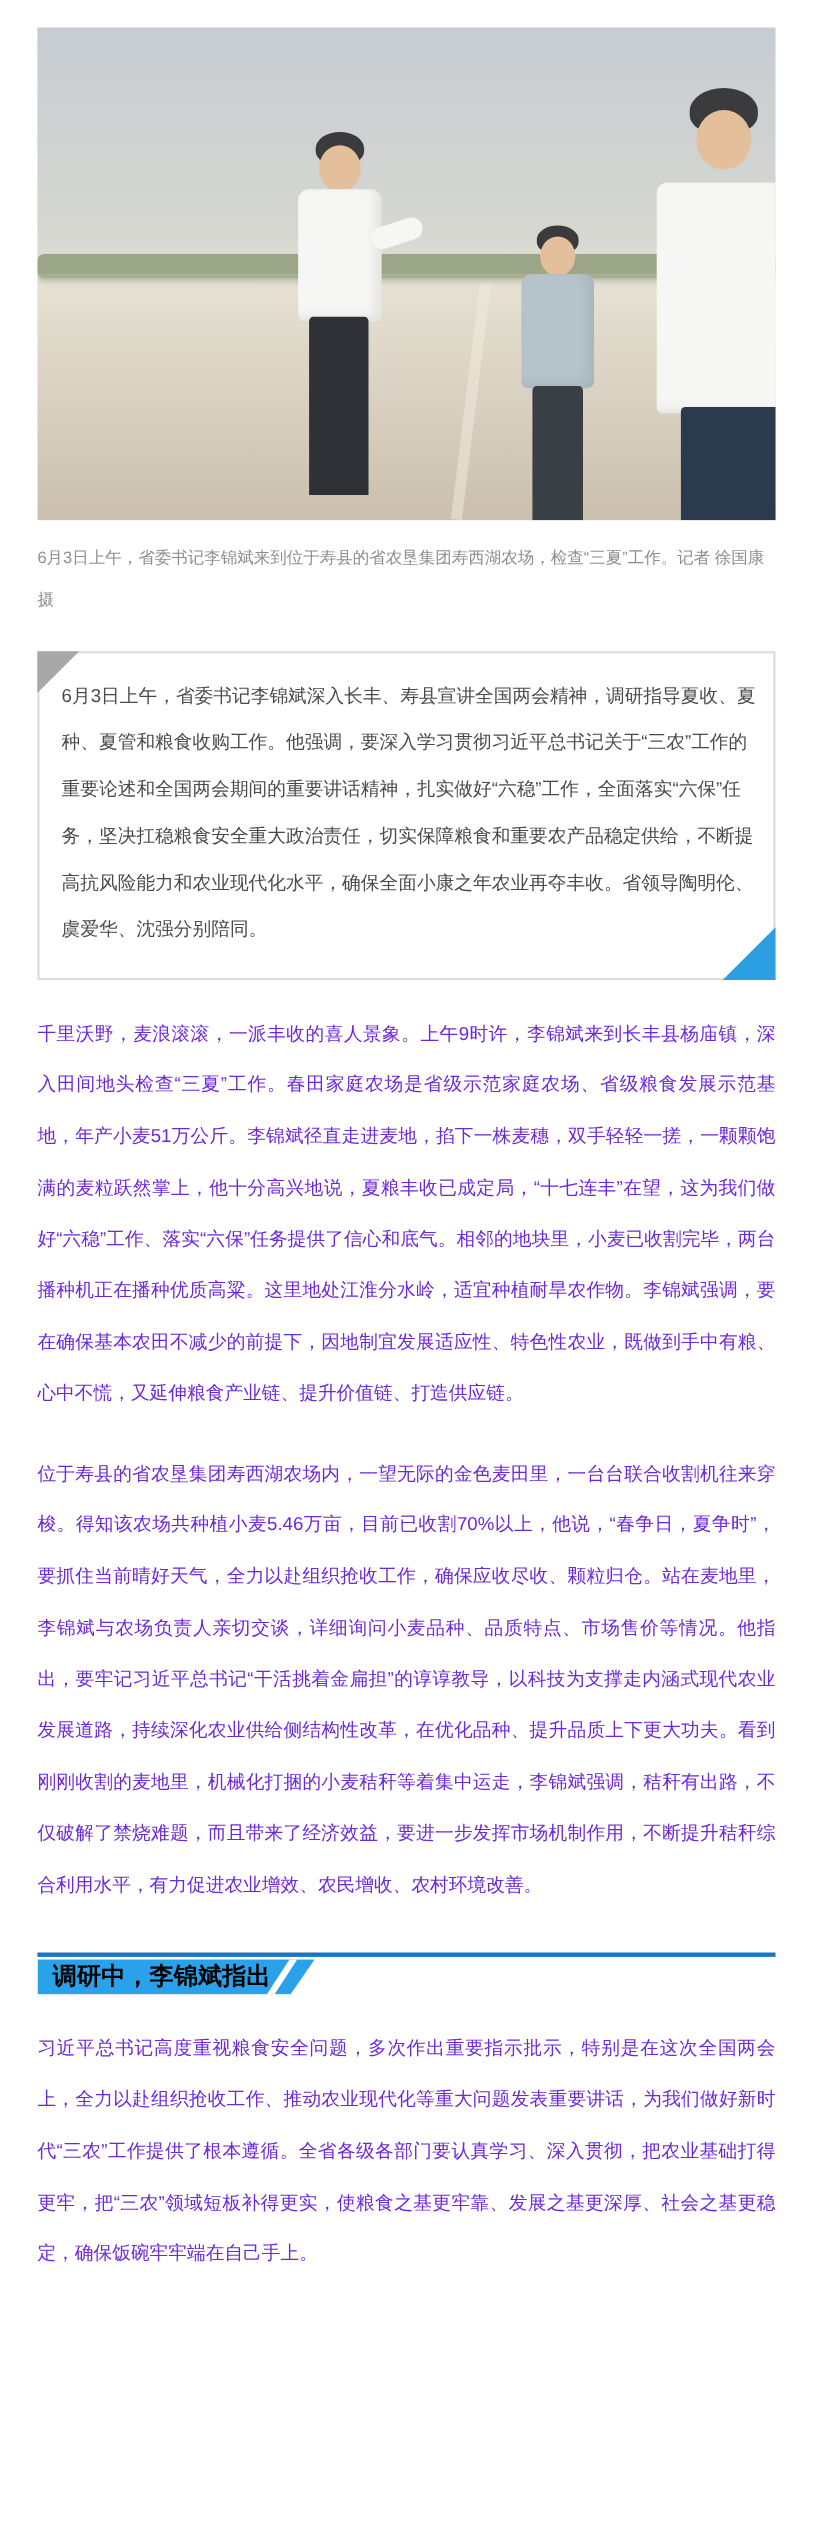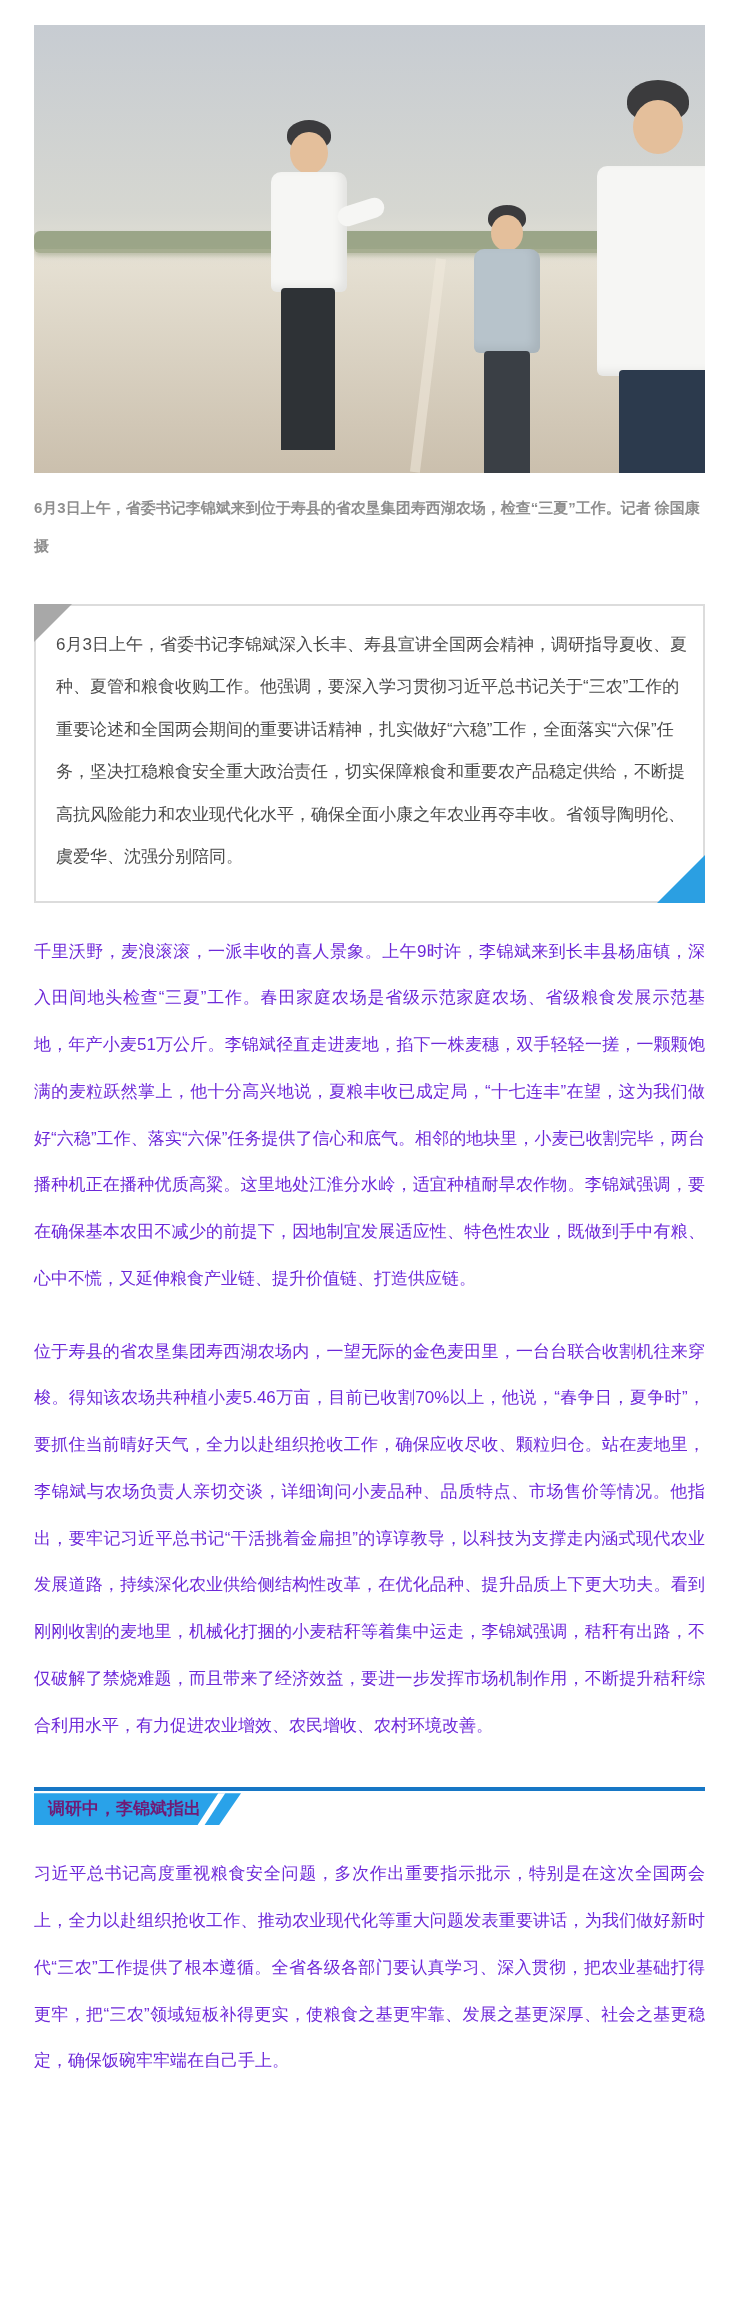--- a/index.html
+++ b/index.html
@@ -52,26 +52,26 @@
   .p-mid   .shirt { left:10px; top:44px; width:66px; height:104px; background:#b7c3cb; }
   .p-mid   .pants { left:20px; top:146px; width:46px; height:122px; background:#3a3f45; }
   .p-right { left:545px; top:55px; width:160px; height:393px; }
   .p-right .hair  { left:48px; top:0;    width:62px; height:42px; }
   .p-right .face  { left:54px; top:20px; width:50px; height:54px; }
   .p-right .shirt { left:18px; top:86px; width:130px; height:210px; }
   .p-right .pants { left:40px; top:290px; width:96px; height:103px; background:#2c3a4d; }
 
   
   .caption {
-    margin-top:16px; color:#8e8e8e; font-size:15px; line-height:2.55;font-weight:bold;
+    margin-top:16px; color:#8e8e8e; font-size:15px; line-height:2.55;
   }
 
   
   .quote {
-    position:relative; margin-top:38px; border:2px solid #dcdcdc;
+    position:relative; margin-top:26px; border:2px solid #dcdcdc;
     padding:18px 16px 22px 20px;
     font-size:17px; line-height:2.5; color:#4a4a4a;
   }
   .fold {
     position:absolute; left:-2px; top:-2px; width:0; height:0;
     border-top:38px solid #a8a8a8; border-right:38px solid transparent;
   }
   .blue-tri {
     position:absolute; right:-2px; bottom:-2px; width:0; height:0;
     border-bottom:48px solid #2b9fe2; border-left:48px solid transparent;
@@ -82,21 +82,21 @@
     margin-top:26px; font-size:17px; line-height:2.75; color:#6d28d9;
     text-align:justify;
   }
   .para:first-of-type { margin-top:40px; }
 
   
   .section-head { margin-top:38px; margin-bottom:14px; }
   .rule { width:100%; height:4px; background:#1777c5; }
   .banner {
     position:relative; display:inline-block; margin-top:2px;
-    background:#29a2e9; color:#701a75; font-weight:bold; font-size:17px;
+    background:#29a2e9; color:#000000; font-weight:bold; font-size:22px;
     line-height:32px; height:32px; padding:0 40px 0 14px;
     clip-path:polygon(0 0,100% 0,calc(100% - 22px) 100%,0 100%);
   }
   .banner::after {
     content:""; position:absolute; top:-4px; bottom:-4px; right:26px;
     width:7px; background:#ffffff; transform:skewX(-33deg);
   }
 </style>
 </head>
 <body>

